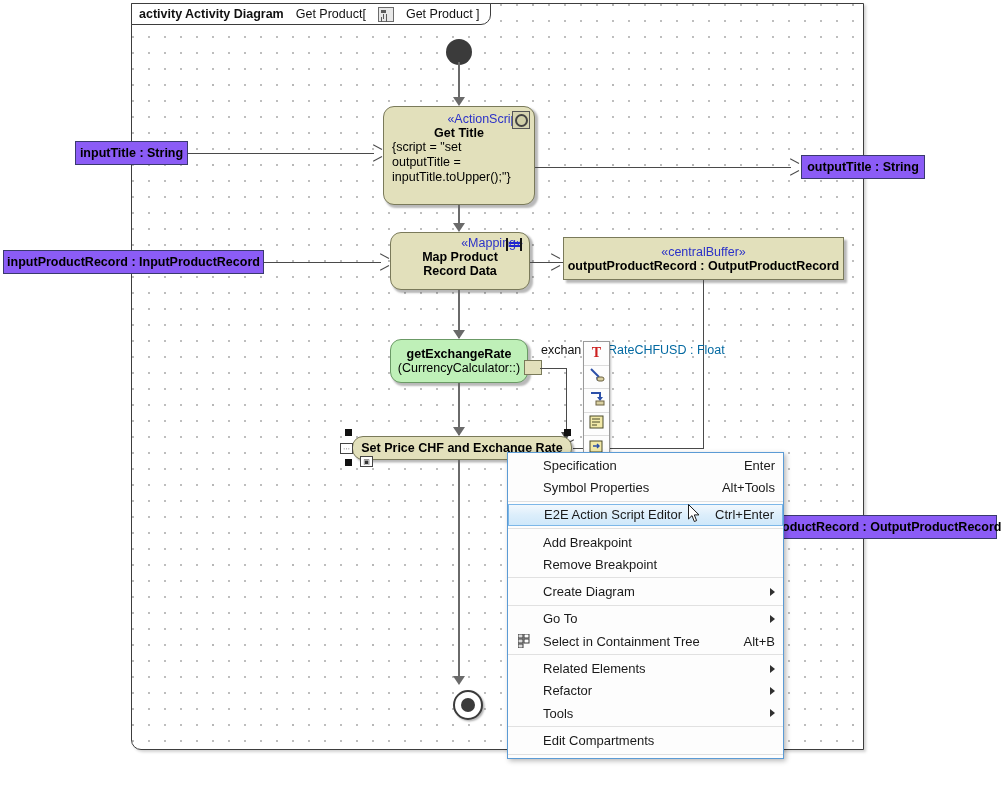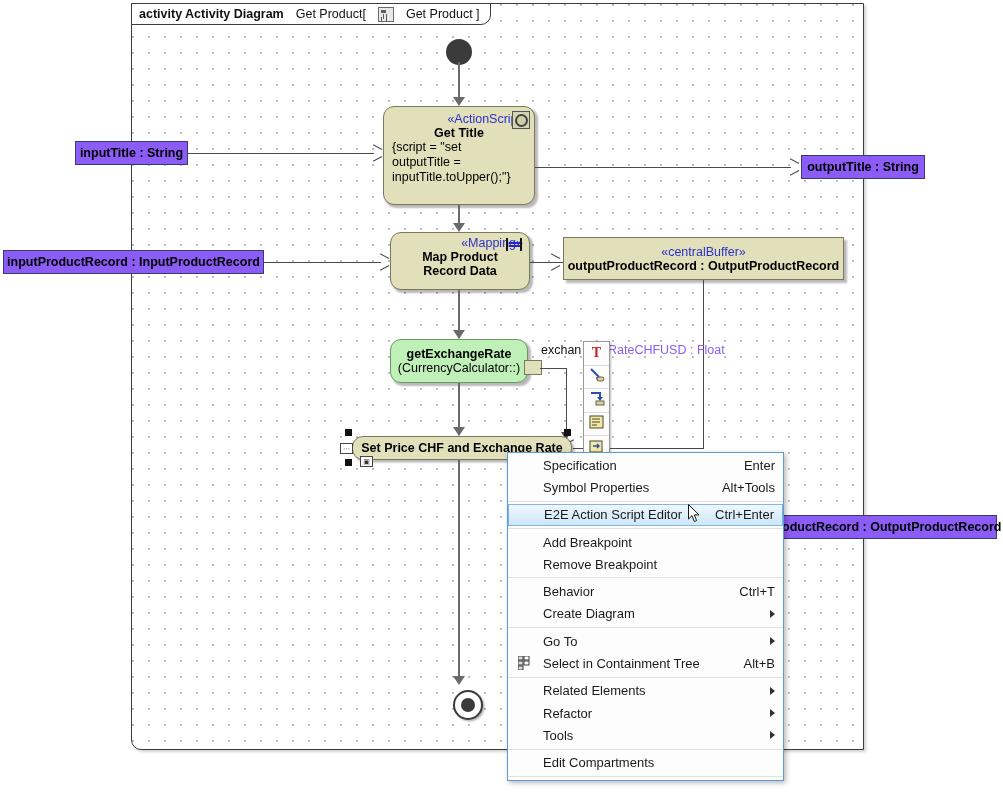--- a/index.html
+++ b/index.html
@@ -278,21 +278,21 @@
 <div class="arrow-down" style="left:453px;top:330px;"></div>
 
 <div class="node action-node green" style="left:390px;top:339px;width:138px;height:44px;padding:2px 6px;justify-content:center;">
   <div class="nodename">getExchangeRate</div>
   <div class="nodesub">(CurrencyCalculator::)</div>
 </div>
 
 <div class="pin-sq" style="left:524px;top:360px;"></div>
 
 <div style="position:absolute;left:541px;top:343px;font-size:12.5px;color:#111;">exchan</div>
-<div style="position:absolute;left:608px;top:343px;font-size:12.5px;color:#8b5cf6;">RateCHFUSD : Float</div>
+<div style="position:absolute;left:608px;top:343px;font-size:12.5px;color:#0369a1;">RateCHFUSD : Float</div>
 
 <div class="edge thin h" style="left:540px;top:368px;width:27px;"></div>
 <div class="edge thin v" style="left:566px;top:368px;height:74px;"></div>
 <div class="arrow-down" style="left:561px;top:432px;border-top-color:#4a4a4a;border-left-width:5px;border-right-width:5px;border-top-width:8px;"></div>
 
 <div class="edge v" style="left:458px;top:383px;height:52px;"></div>
 <div class="arrow-down" style="left:453px;top:427px;"></div>
 
 <div class="node action-node" style="left:352px;top:436px;width:220px;height:24px;padding:0;align-items:center;justify-content:center;">
   <div class="nodename">Set Price CHF and Exchange Rate</div>
@@ -369,24 +369,20 @@
       <span class="acc">Ctrl+Enter</span>
     </div>
     <div class="sep"></div>
     <div class="mi">
       <span class="lbl">Add Breakpoint</span>
     </div>
     <div class="mi">
       <span class="lbl">Remove Breakpoint</span>
     </div>
     <div class="sep"></div>
-    <div class="mi">
-      <span class="lbl">Behavior</span>
-      <span class="acc">Ctrl+T</span>
-    </div>
     <div class="mi">
       <span class="lbl">Create Diagram</span>
       <span class="sub-arrow"></span>
     </div>
     <div class="sep"></div>
     <div class="mi">
       <span class="lbl">Go To</span>
       <span class="sub-arrow"></span>
     </div>
     <div class="mi">

